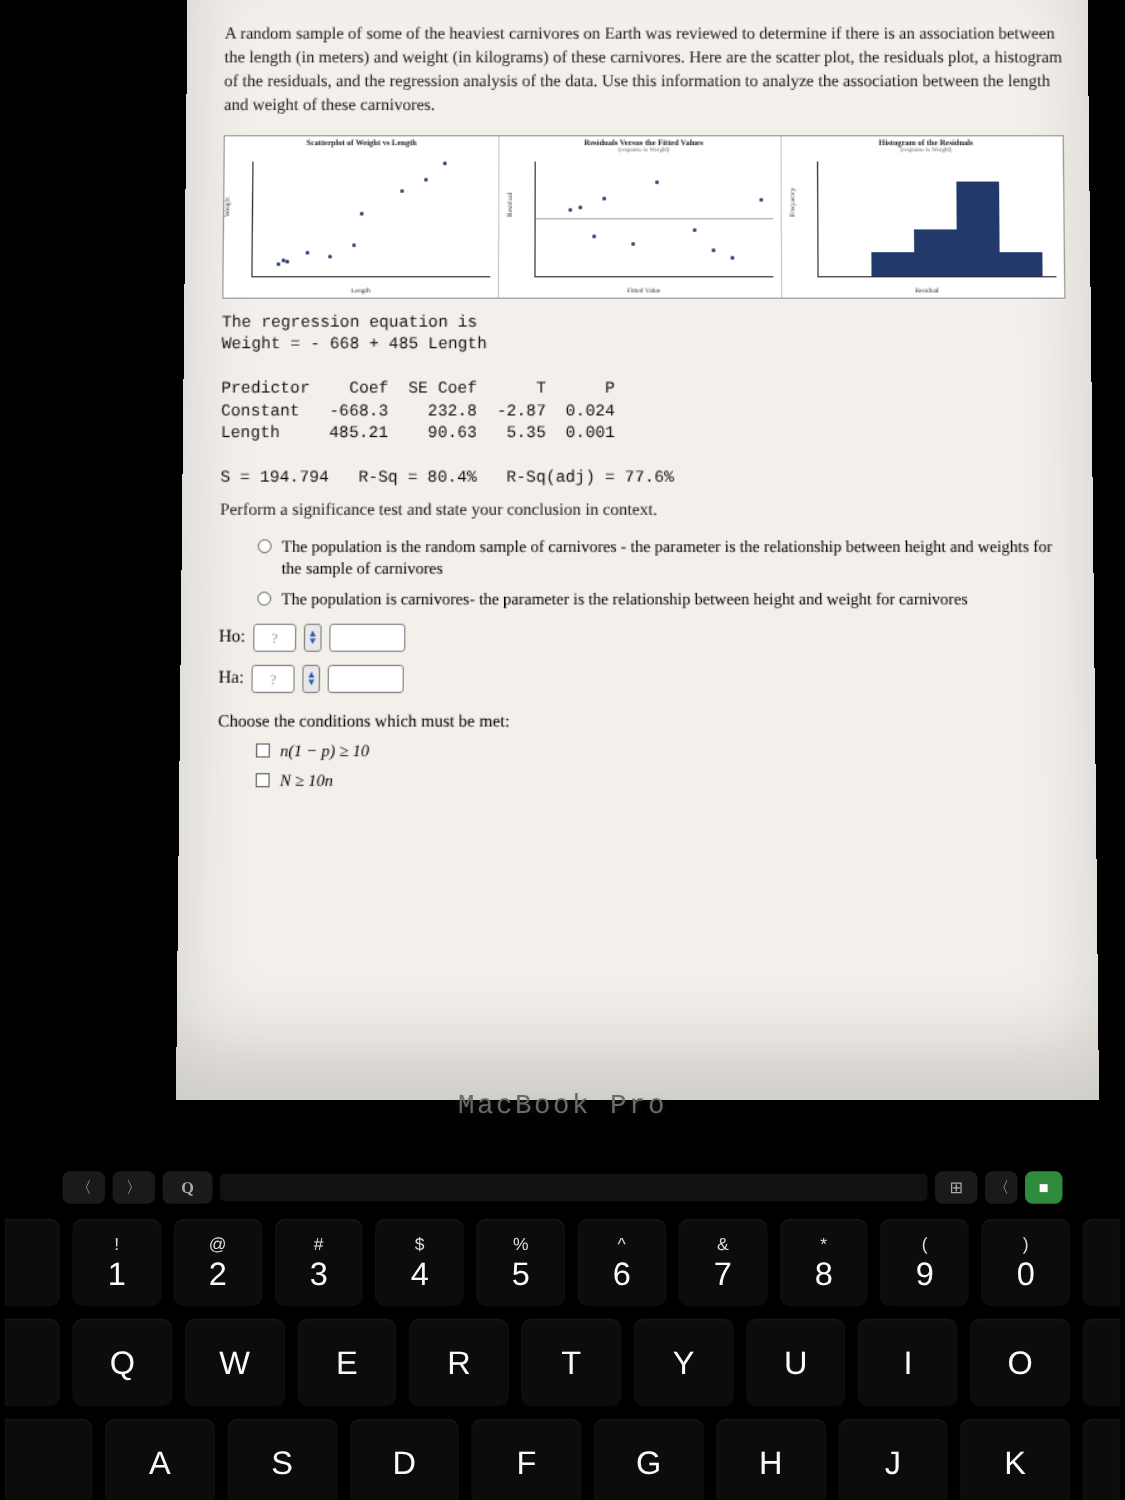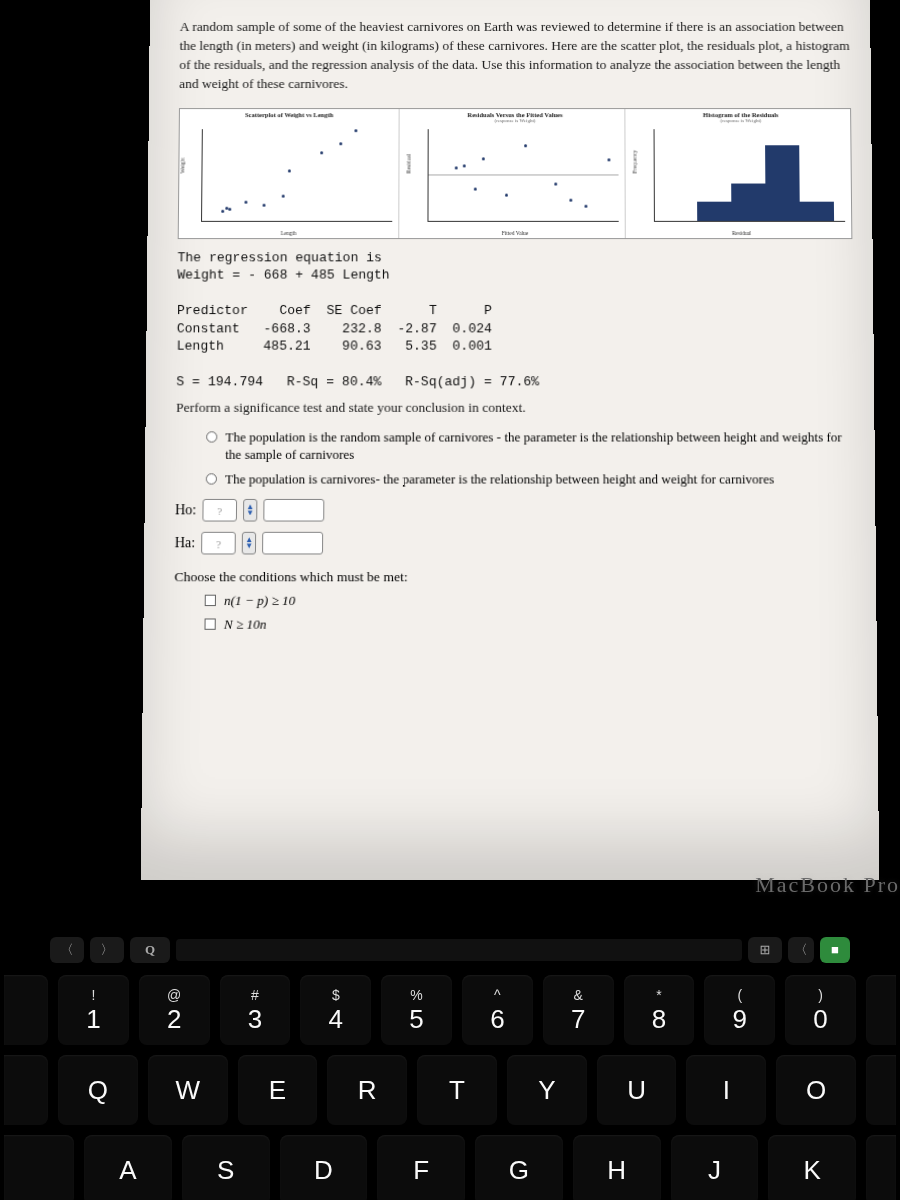--- a/index.html
+++ b/index.html
@@ -150,25 +150,25 @@
     font-size: 13.5px;
     margin: 14px 0 6px 0;
   }
   .math { font-style: italic; font-family: Georgia, serif; }
 
   
   .macbook-label {
     position: absolute;
     left: 0; right: 0;
     top: 872px;
-    text-align: right;
+    text-align: center;
     font-size: 22px;
     color: #6a6a6a;
     letter-spacing: 2px;
-    font-family: Liberation Serif, serif;
+    font-family: Liberation Mono, monospace;
     text-shadow: 0 0 6px rgba(150,150,150,0.2);
   }
   .touchbar {
     position:absolute;
     left:40px; right:40px; top:935px; height:30px;
     display:flex;
     align-items:center;
     gap:6px;
     padding:0 10px;
   }

